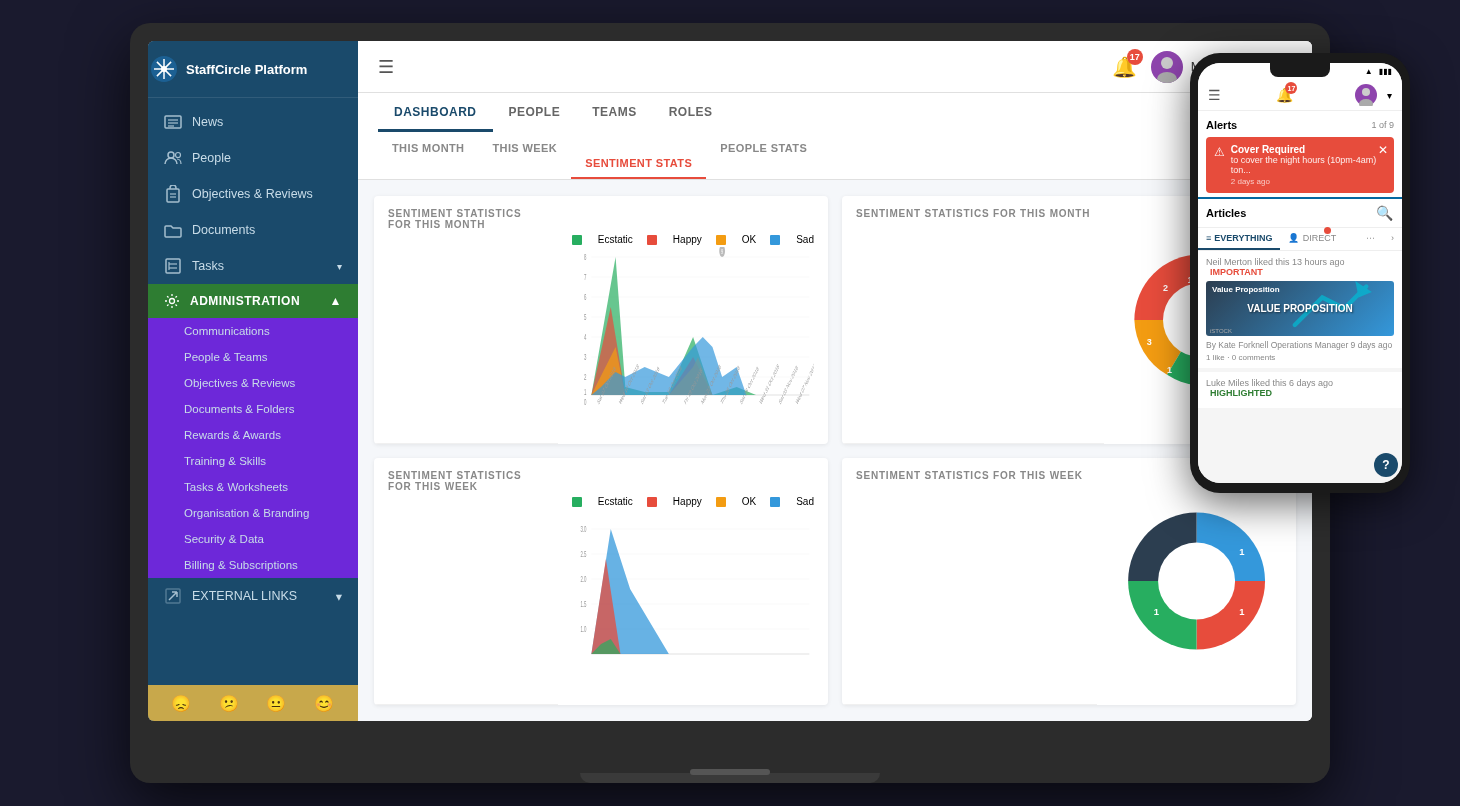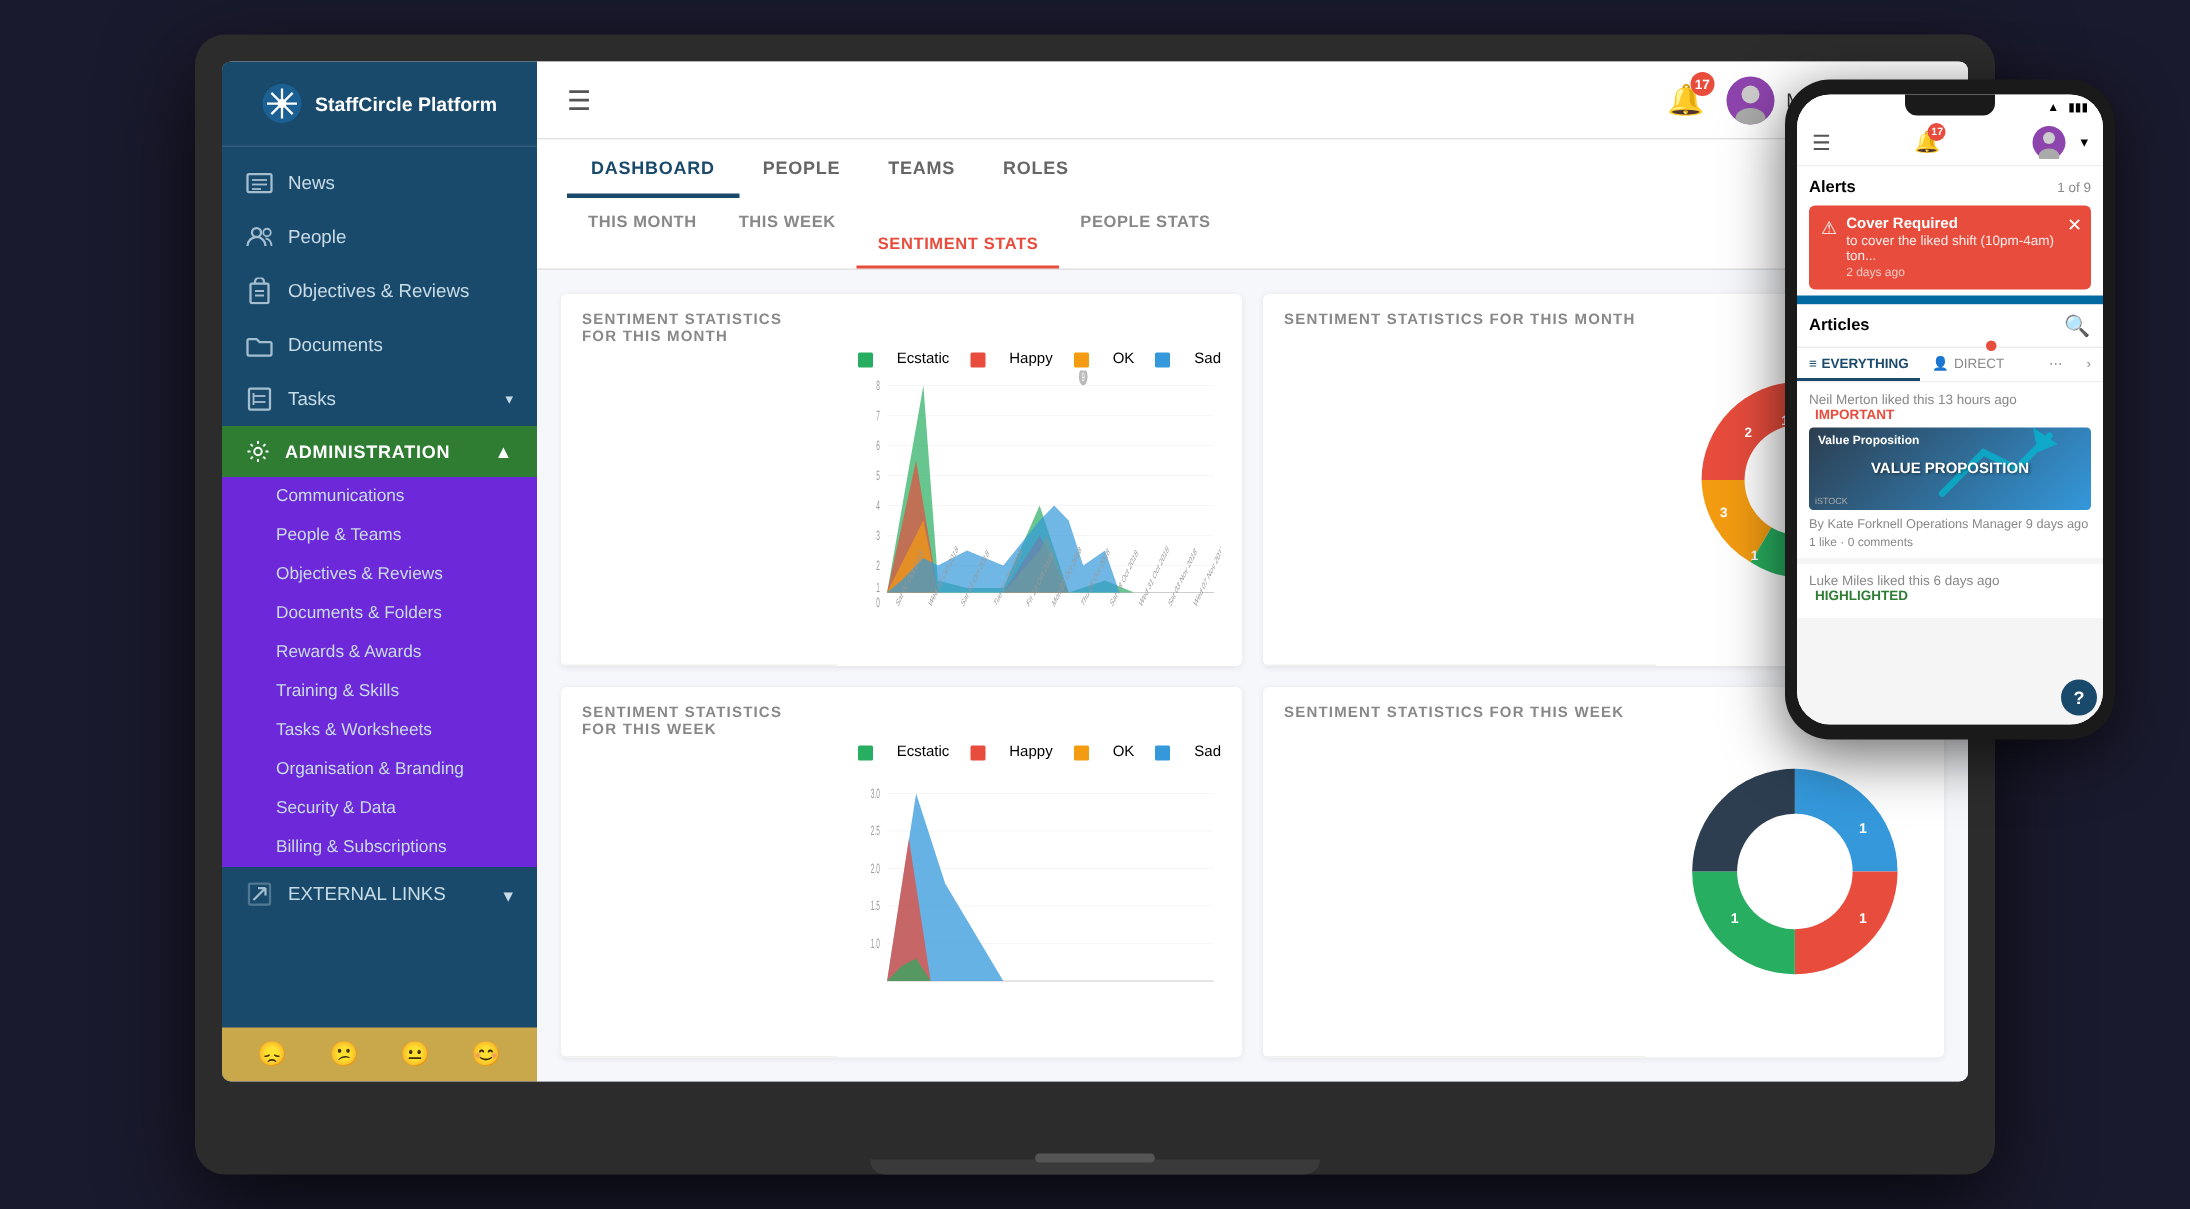--- a/index.html
+++ b/index.html
@@ -58,21 +58,21 @@
       min-width: 210px;
       background: #1a4a6b;
       color: #fff;
       display: flex;
       flex-direction: column;
       height: 100%;
     }
     .sidebar-logo {
       display: flex;
       align-items: center;
-      padding: 14px 26px;
+      padding: 14px 2px;
       background: #1a4a6b;
       border-bottom: 1px solid rgba(255,255,255,0.1);
     }
     .sidebar-logo-icon {
       width: 28px;
       height: 28px;
       margin-right: 8px;
     }
     .sidebar-logo-text {
       font-size: 13px;
@@ -359,21 +359,21 @@
       font-weight: 700;
     }
     .mobile-avatar {
       width: 22px; height: 22px;
       border-radius: 50%; background: #8e44ad;
       margin-left: auto;
     }
     .mobile-alerts-section {
       padding: 8px 8px 4px;
       background: #fff;
-      border-bottom: 6px solid #0369a1;
+      border-bottom: 2px solid #0369a1;
     }
     .mobile-alerts-header {
       display: flex;
       justify-content: space-between;
       align-items: center;
       margin-bottom: 6px;
     }
     .mobile-alerts-title { font-size: 11px; font-weight: 700; }
     .mobile-alerts-count { font-size: 9px; color: #888; }
     .alert-card {
@@ -857,21 +857,21 @@
 
       <div class="mobile-alerts-section">
         <div class="mobile-alerts-header">
           <span class="mobile-alerts-title">Alerts</span>
           <span class="mobile-alerts-count">1 of 9</span>
         </div>
         <div class="alert-card">
           <span class="alert-icon">⚠</span>
           <div class="alert-content">
             <div class="alert-title">Cover Required</div>
-            <div class="alert-desc">to cover the liked shift (10pm-4am) ton...</div>
+            <div class="alert-desc">to cover the night hours (10pm-4am) ton...</div>
             <div class="alert-time">2 days ago</div>
           </div>
           <span class="alert-close">✕</span>
         </div>
       </div>
 
       <div class="mobile-articles-section">
         <div class="mobile-articles-header">
           <span class="articles-title">Articles</span>
           <span class="articles-search">🔍</span>

